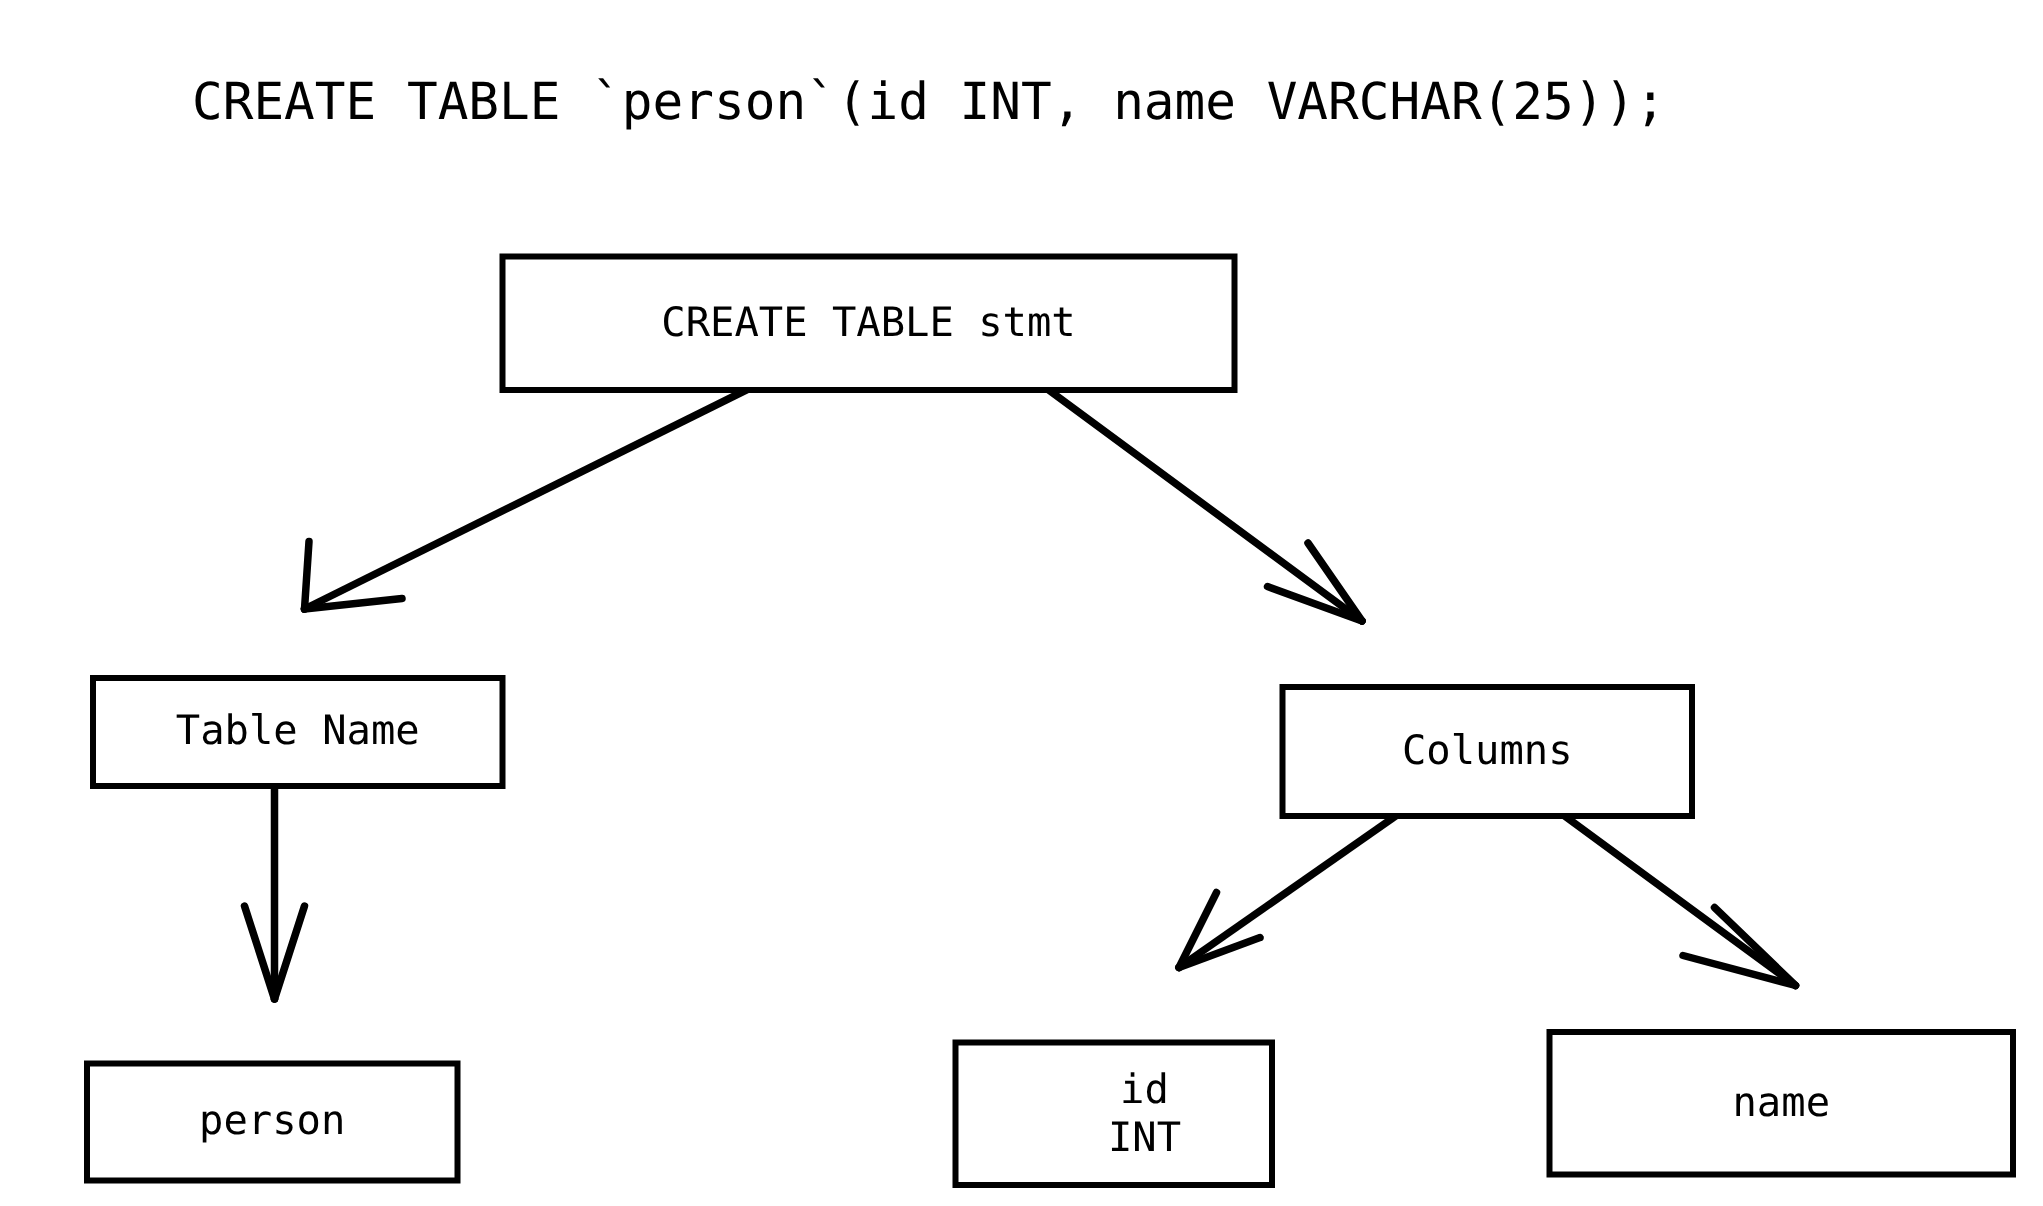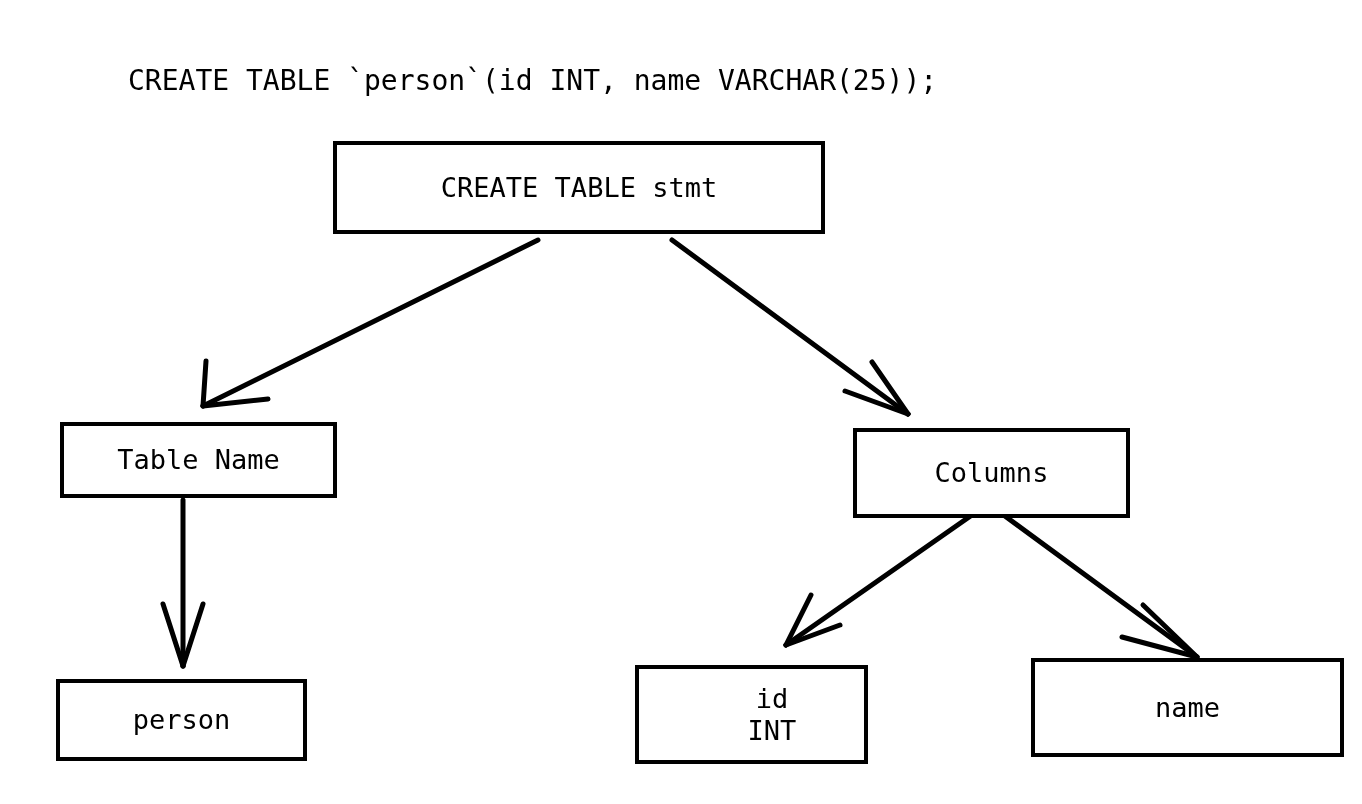--- a/index.html
+++ b/index.html
@@ -22,42 +22,43 @@
     position: absolute;
     left: 0;
     top: 0;
     width: 1362px;
     height: 804px;
     pointer-events: none;
   }
   .stmt-title {
     position: absolute;
     left: 128px;
-    top: 64px;
-    font-size: 28px;
+    top: 48px;
+    font-size: 34px;
     letter-spacing: 0px;
     color: #000000;
     white-space: pre;
     font-family: "DejaVu Sans Mono", "Liberation Mono", monospace;
   }
   .node {
     position: absolute;
     box-sizing: border-box;
     border: 4px solid #000000;
     background: #ffffff;
     display: flex;
     flex-direction: column;
     align-items: center;
     justify-content: center;
     color: #000000;
     font-family: "DejaVu Sans Mono", "Liberation Mono", monospace;
     font-size: 27px;
     line-height: 1.18;
     white-space: pre;
     text-align: center;
+    margin-top: 28px;
   }
   .node .line2 {
     display: block;
   }
 </style>
 </head>
 <body>
 
 <div id="canvas">
 
@@ -108,21 +109,21 @@
   </div>
 
   <div class="node" style="left:853px; top:428px; width:277px; height:90px;">
     <span>Columns</span>
   </div>
 
   <div class="node" style="left:56px; top:679px; width:251px; height:82px;">
     <span>person</span>
   </div>
 
-  <div class="node" style="left:635px; top:665px; width:233px; height:99px;padding-left:41px;">
+  <div class="node" style="left:635px; top:665px; width:215px; height:99px;padding-left:41px;">
     <span>id</span>
     <span class="line2">INT</span>
   </div>
 
   <div class="node" style="left:1031px; top:658px; width:313px; height:99px;">
     <span>name</span>
   </div>
 
 </div>
 

